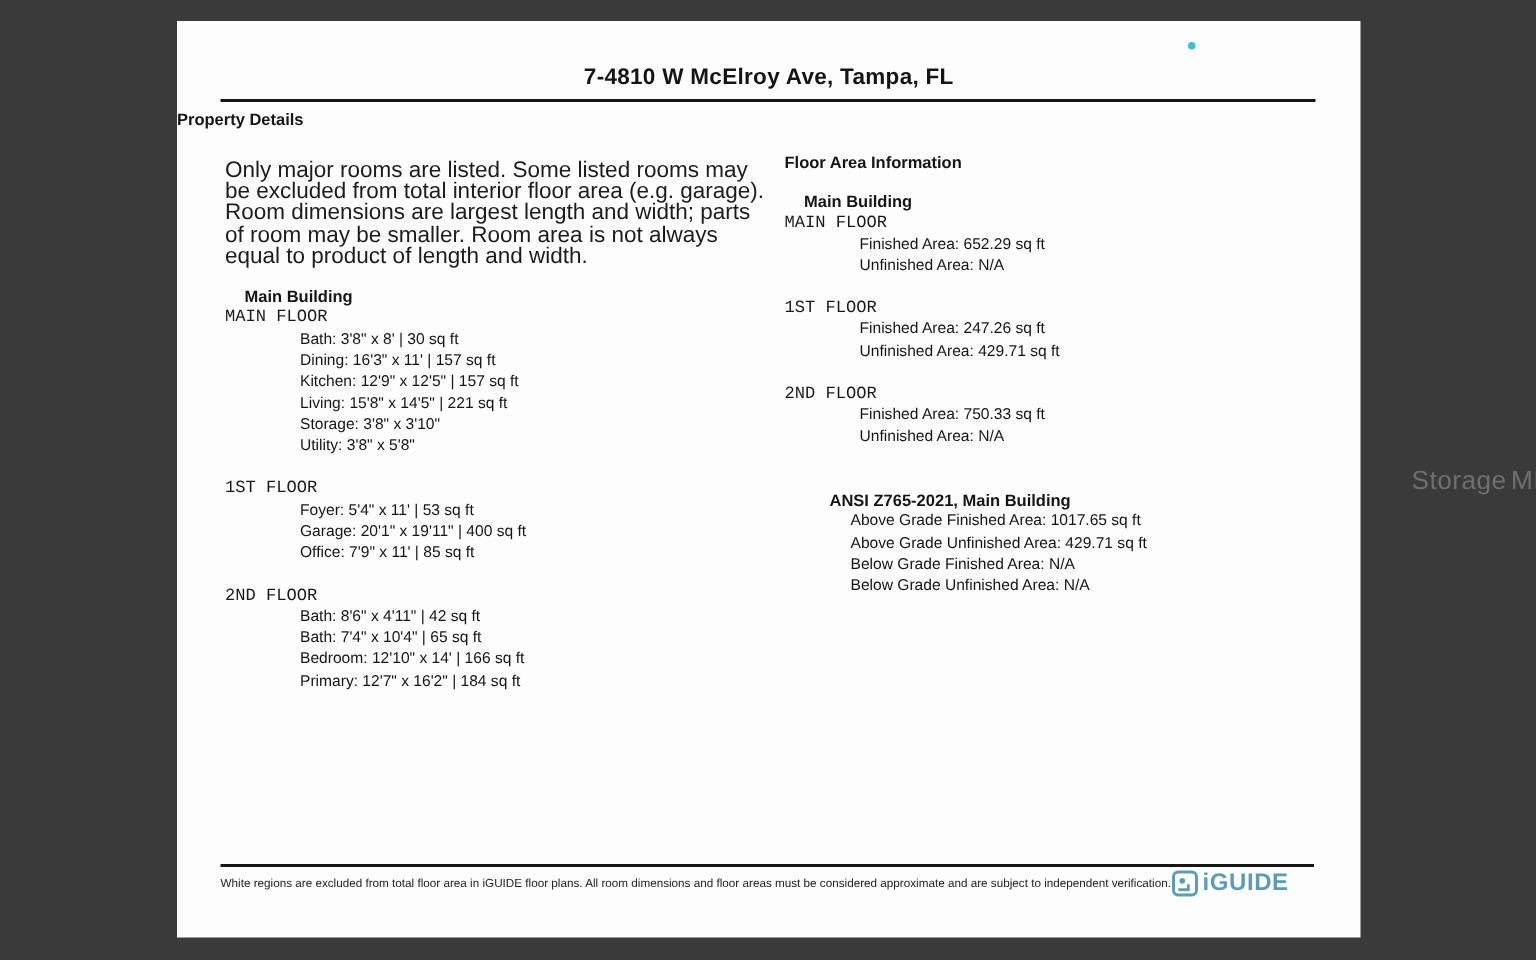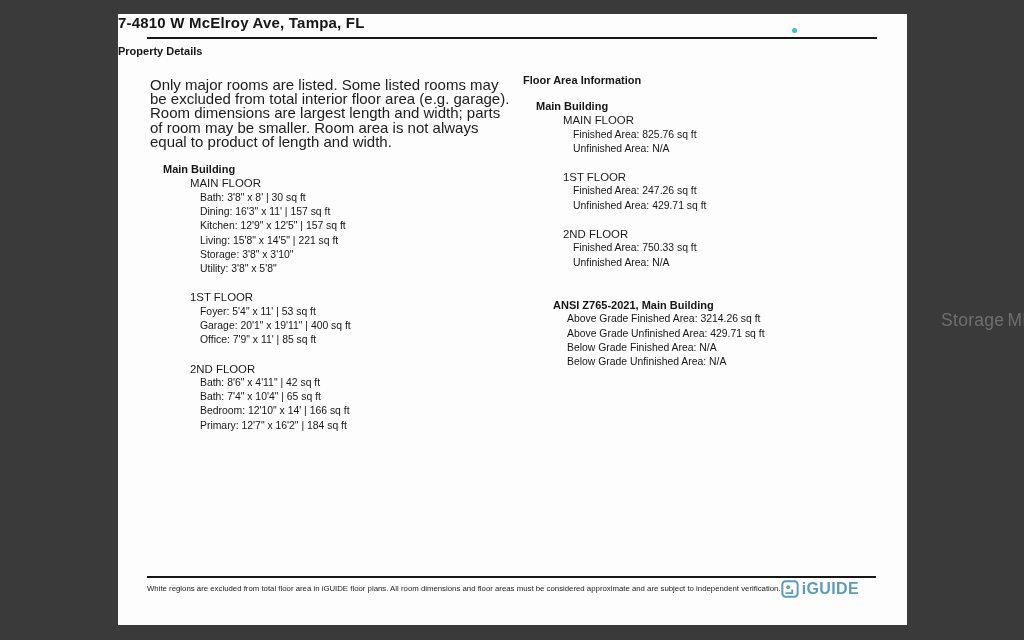--- a/index.html
+++ b/index.html
@@ -19,21 +19,22 @@
   }
   .watermark .wm-2 { margin-left:3px; }
 
   .page {
     position:absolute; left:118px; top:14px;
     width:789px; height:611px;
     background:#fdfdfd;
   }
 
   .doc-title {
-    text-align:left;
+    margin-top:29px;
+    text-align:center;
     font-size:15px; font-weight:bold;
     letter-spacing:0.2px;
   }
   .title-rule {
     margin:6px 30px 0 29px;
     border-top:2px solid #161616;
   }
   .doc-subtitle {
     margin-top:6px;
     text-align:left;
@@ -56,23 +57,23 @@
   }
 
   .building-block { margin-top:13px; }
   .building-name {
     margin-left:13px;
     font-size:11px; font-weight:bold;
     line-height:14.3px;
   }
   .floor-group + .floor-group { margin-top:14px; }
   .floor-label {
-    margin-left:40px;
     font-size:11.4px; line-height:14.3px;
     color:#1a1a1a;
+    font-family:Liberation Mono, monospace;
   }
   .detail-line {
     margin-left:50px;
     font-size:10.4px; line-height:14.3px;
     color:#161616;
   }
 
   .ansi-block { margin-top:28px; }
   .ansi-heading {
     margin-left:30px;
@@ -159,38 +160,38 @@
         </div>
       </div>
 
       <div class="col-right">
         <div class="section-heading">Floor Area Information</div>
         <div class="building-block">
           <div class="building-name">Main Building</div>
           <div id="fa-floors">
               <div class="floor-group">
                 <div class="floor-label">MAIN FLOOR</div>
-                <div class="detail-line">Finished Area: 825.76 sq ft</div>
+                <div class="detail-line">Finished Area: 652.29 sq ft</div>
                 <div class="detail-line">Unfinished Area: N/A</div>
               </div>
               <div class="floor-group">
                 <div class="floor-label">1ST FLOOR</div>
                 <div class="detail-line">Finished Area: 247.26 sq ft</div>
                 <div class="detail-line">Unfinished Area: 429.71 sq ft</div>
               </div>
               <div class="floor-group">
                 <div class="floor-label">2ND FLOOR</div>
                 <div class="detail-line">Finished Area: 750.33 sq ft</div>
                 <div class="detail-line">Unfinished Area: N/A</div>
               </div>
             </div>
           <div class="ansi-block">
             <div class="ansi-heading">ANSI Z765-2021, Main Building</div>
             <div id="ansi-lines">
-                <div class="ansi-line">Above Grade Finished Area: 3214.26 sq ft</div>
+                <div class="ansi-line">Above Grade Finished Area: 1017.65 sq ft</div>
                 <div class="ansi-line">Above Grade Unfinished Area: 429.71 sq ft</div>
                 <div class="ansi-line">Below Grade Finished Area: N/A</div>
                 <div class="ansi-line">Below Grade Unfinished Area: N/A</div>
               </div>
           </div>
         </div>
       </div>
 
     </div>
 

